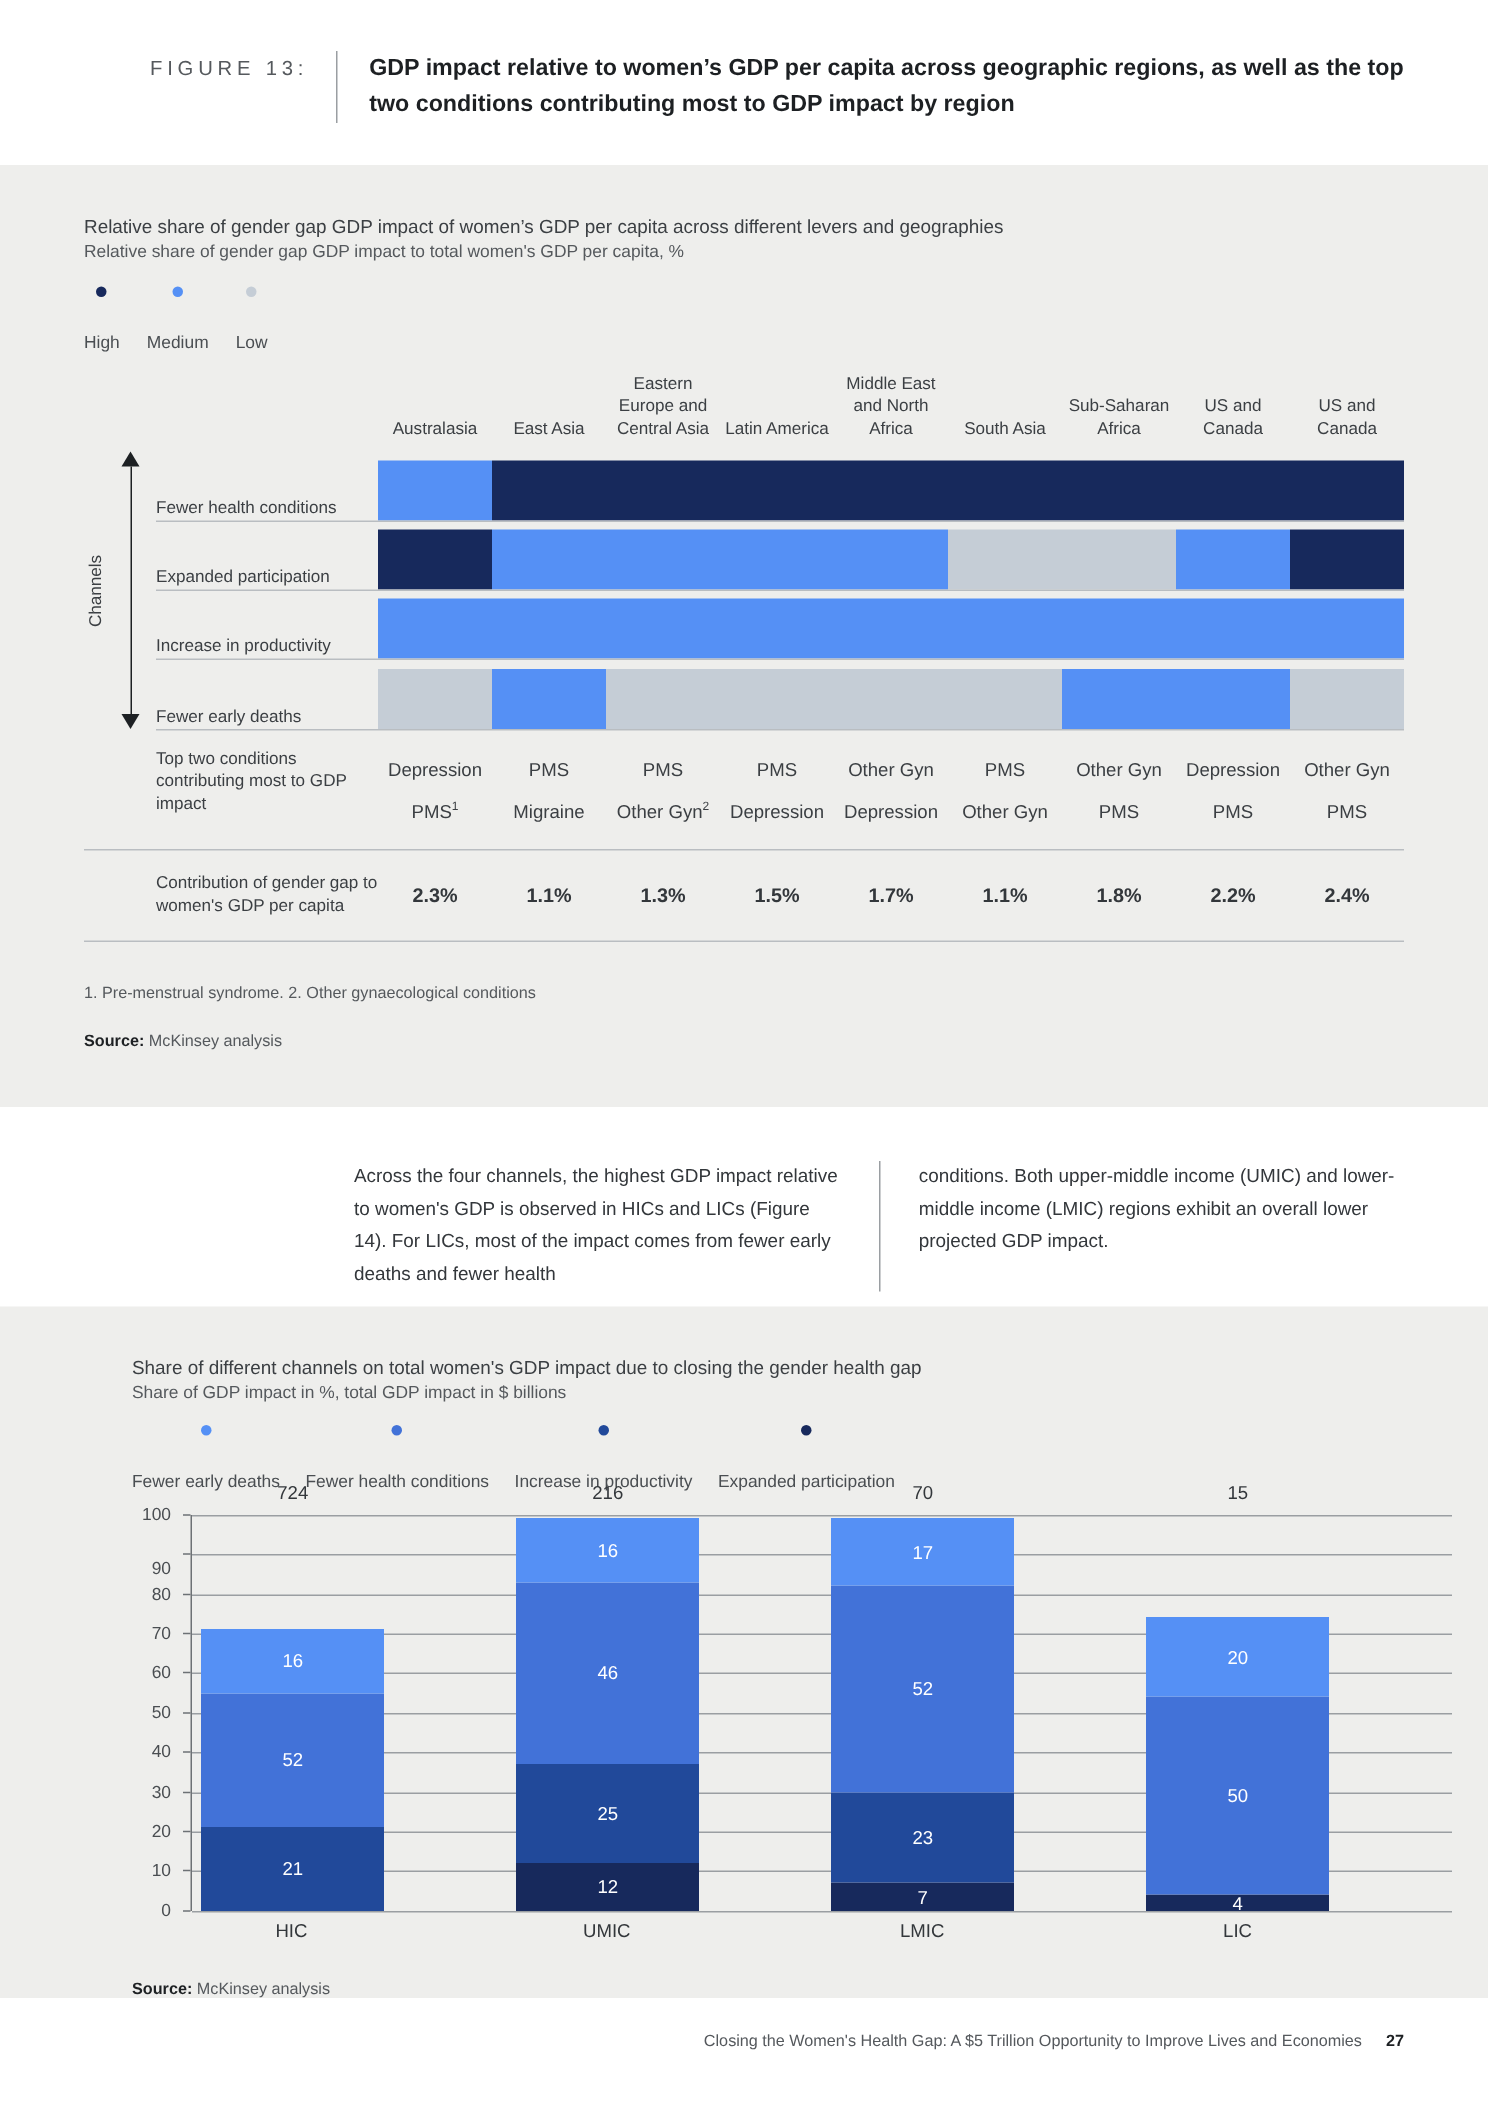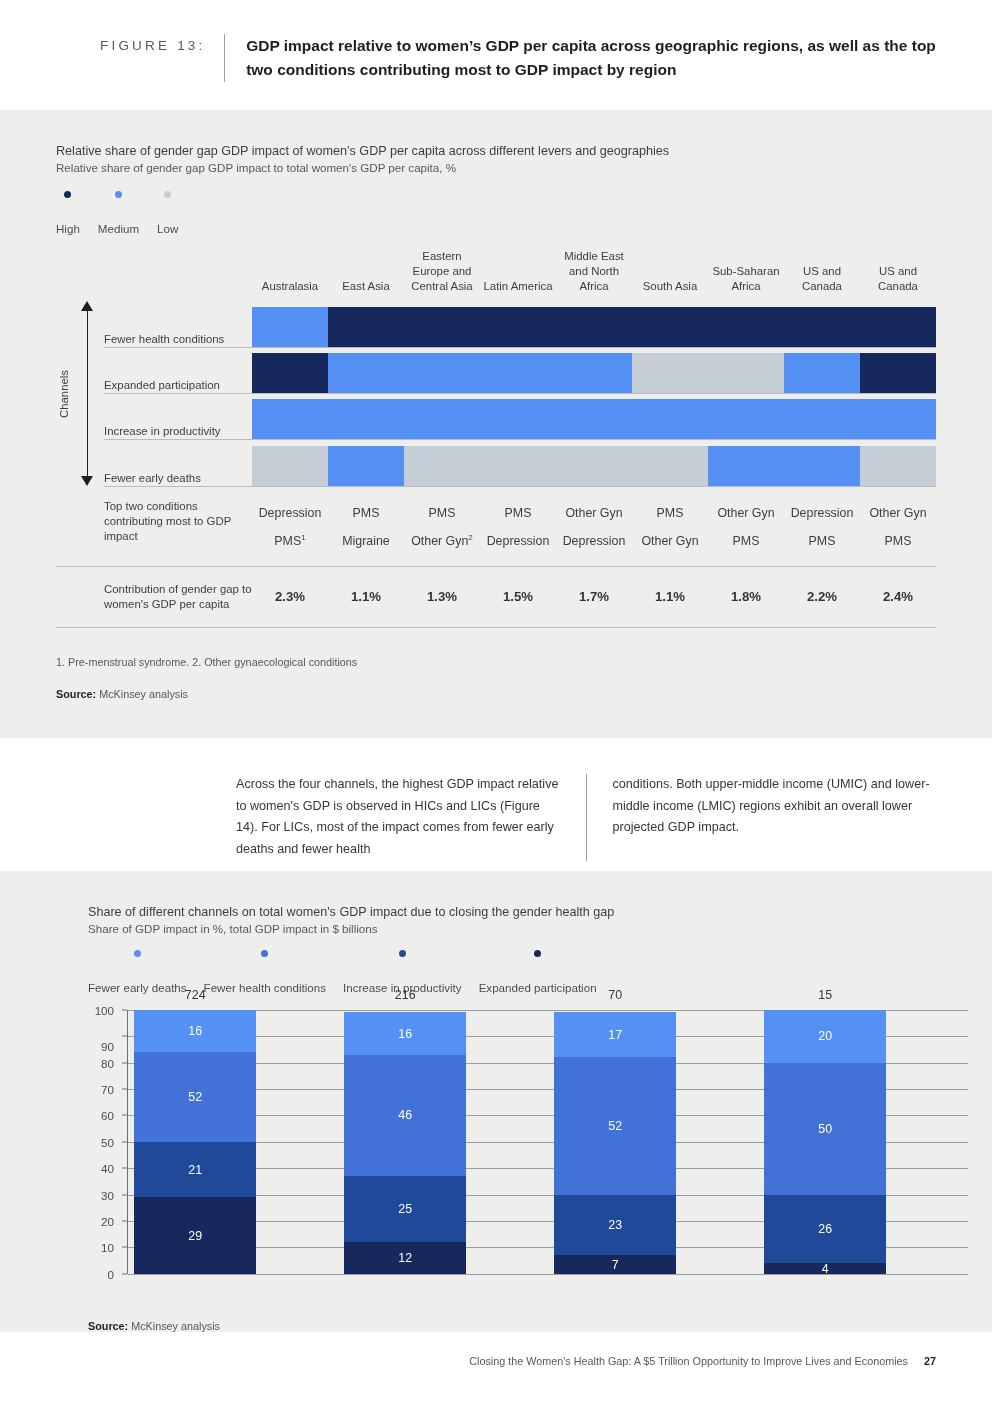--- a/index.html
+++ b/index.html
@@ -463,23 +463,20 @@
             <div class="gridline" style="top: 132px;"></div>
             <div class="gridline" style="top: 105.6px;"></div>
             <div class="gridline" style="top: 79.2px;"></div>
             <div class="gridline" style="top: 52.8px;"></div>
             <div class="gridline" style="top: 26.4px;"></div>
             <div class="gridline" style="top: 0px;"></div>
           </div>
         <div class="bars" id="bars">
             <div class="barslot">
               <div class="bar" style="height: 264px;">
-                <div class="seg" style="background: rgb(23, 41, 92); height: 29%;">
-                  <span>29</span>
-                </div>
                 <div class="seg" style="background: rgb(33, 73, 154); height: 21%;">
                   <span>21</span>
                 </div>
                 <div class="seg" style="background: rgb(66, 114, 216); height: 34%;">
                   <span>52</span>
                 </div>
                 <div class="seg" style="background: rgb(85, 144, 245); height: 16%;">
                   <span>16</span>
                 </div>
               </div>
@@ -517,34 +514,45 @@
                   <span>17</span>
                 </div>
               </div>
               <div class="bartotal">70</div>
             </div>
             <div class="barslot">
               <div class="bar" style="height: 264px;">
                 <div class="seg" style="background: rgb(23, 41, 92); height: 4%;">
                   <span>4</span>
                 </div>
-                <div class="seg" style="background: rgb(33, 73, 154); height: 26%;">
-                  <span>26</span>
-                </div>
                 <div class="seg" style="background: rgb(66, 114, 216); height: 50%;">
                   <span>50</span>
                 </div>
                 <div class="seg" style="background: rgb(85, 144, 245); height: 20%;">
                   <span>20</span>
                 </div>
               </div>
               <div class="bartotal">15</div>
             </div>
           </div>
       </div>
+      <div class="xlabels" id="x-labels">
+          <div class="xlab">
+            <span>HIC</span>
+          </div>
+          <div class="xlab">
+            <span>UMIC</span>
+          </div>
+          <div class="xlab">
+            <span>LMIC</span>
+          </div>
+          <div class="xlab">
+            <span>LIC</span>
+          </div>
+        </div>
     </div>
 
     <div class="source2">
       <b>Source:</b><span> McKinsey analysis</span>
     </div>
   </div>
 
   <div class="pfooter">
     <span>Closing the Women's Health Gap: A $5 Trillion Opportunity to Improve Lives and Economies</span><span class="pnum">27</span>
   </div>

